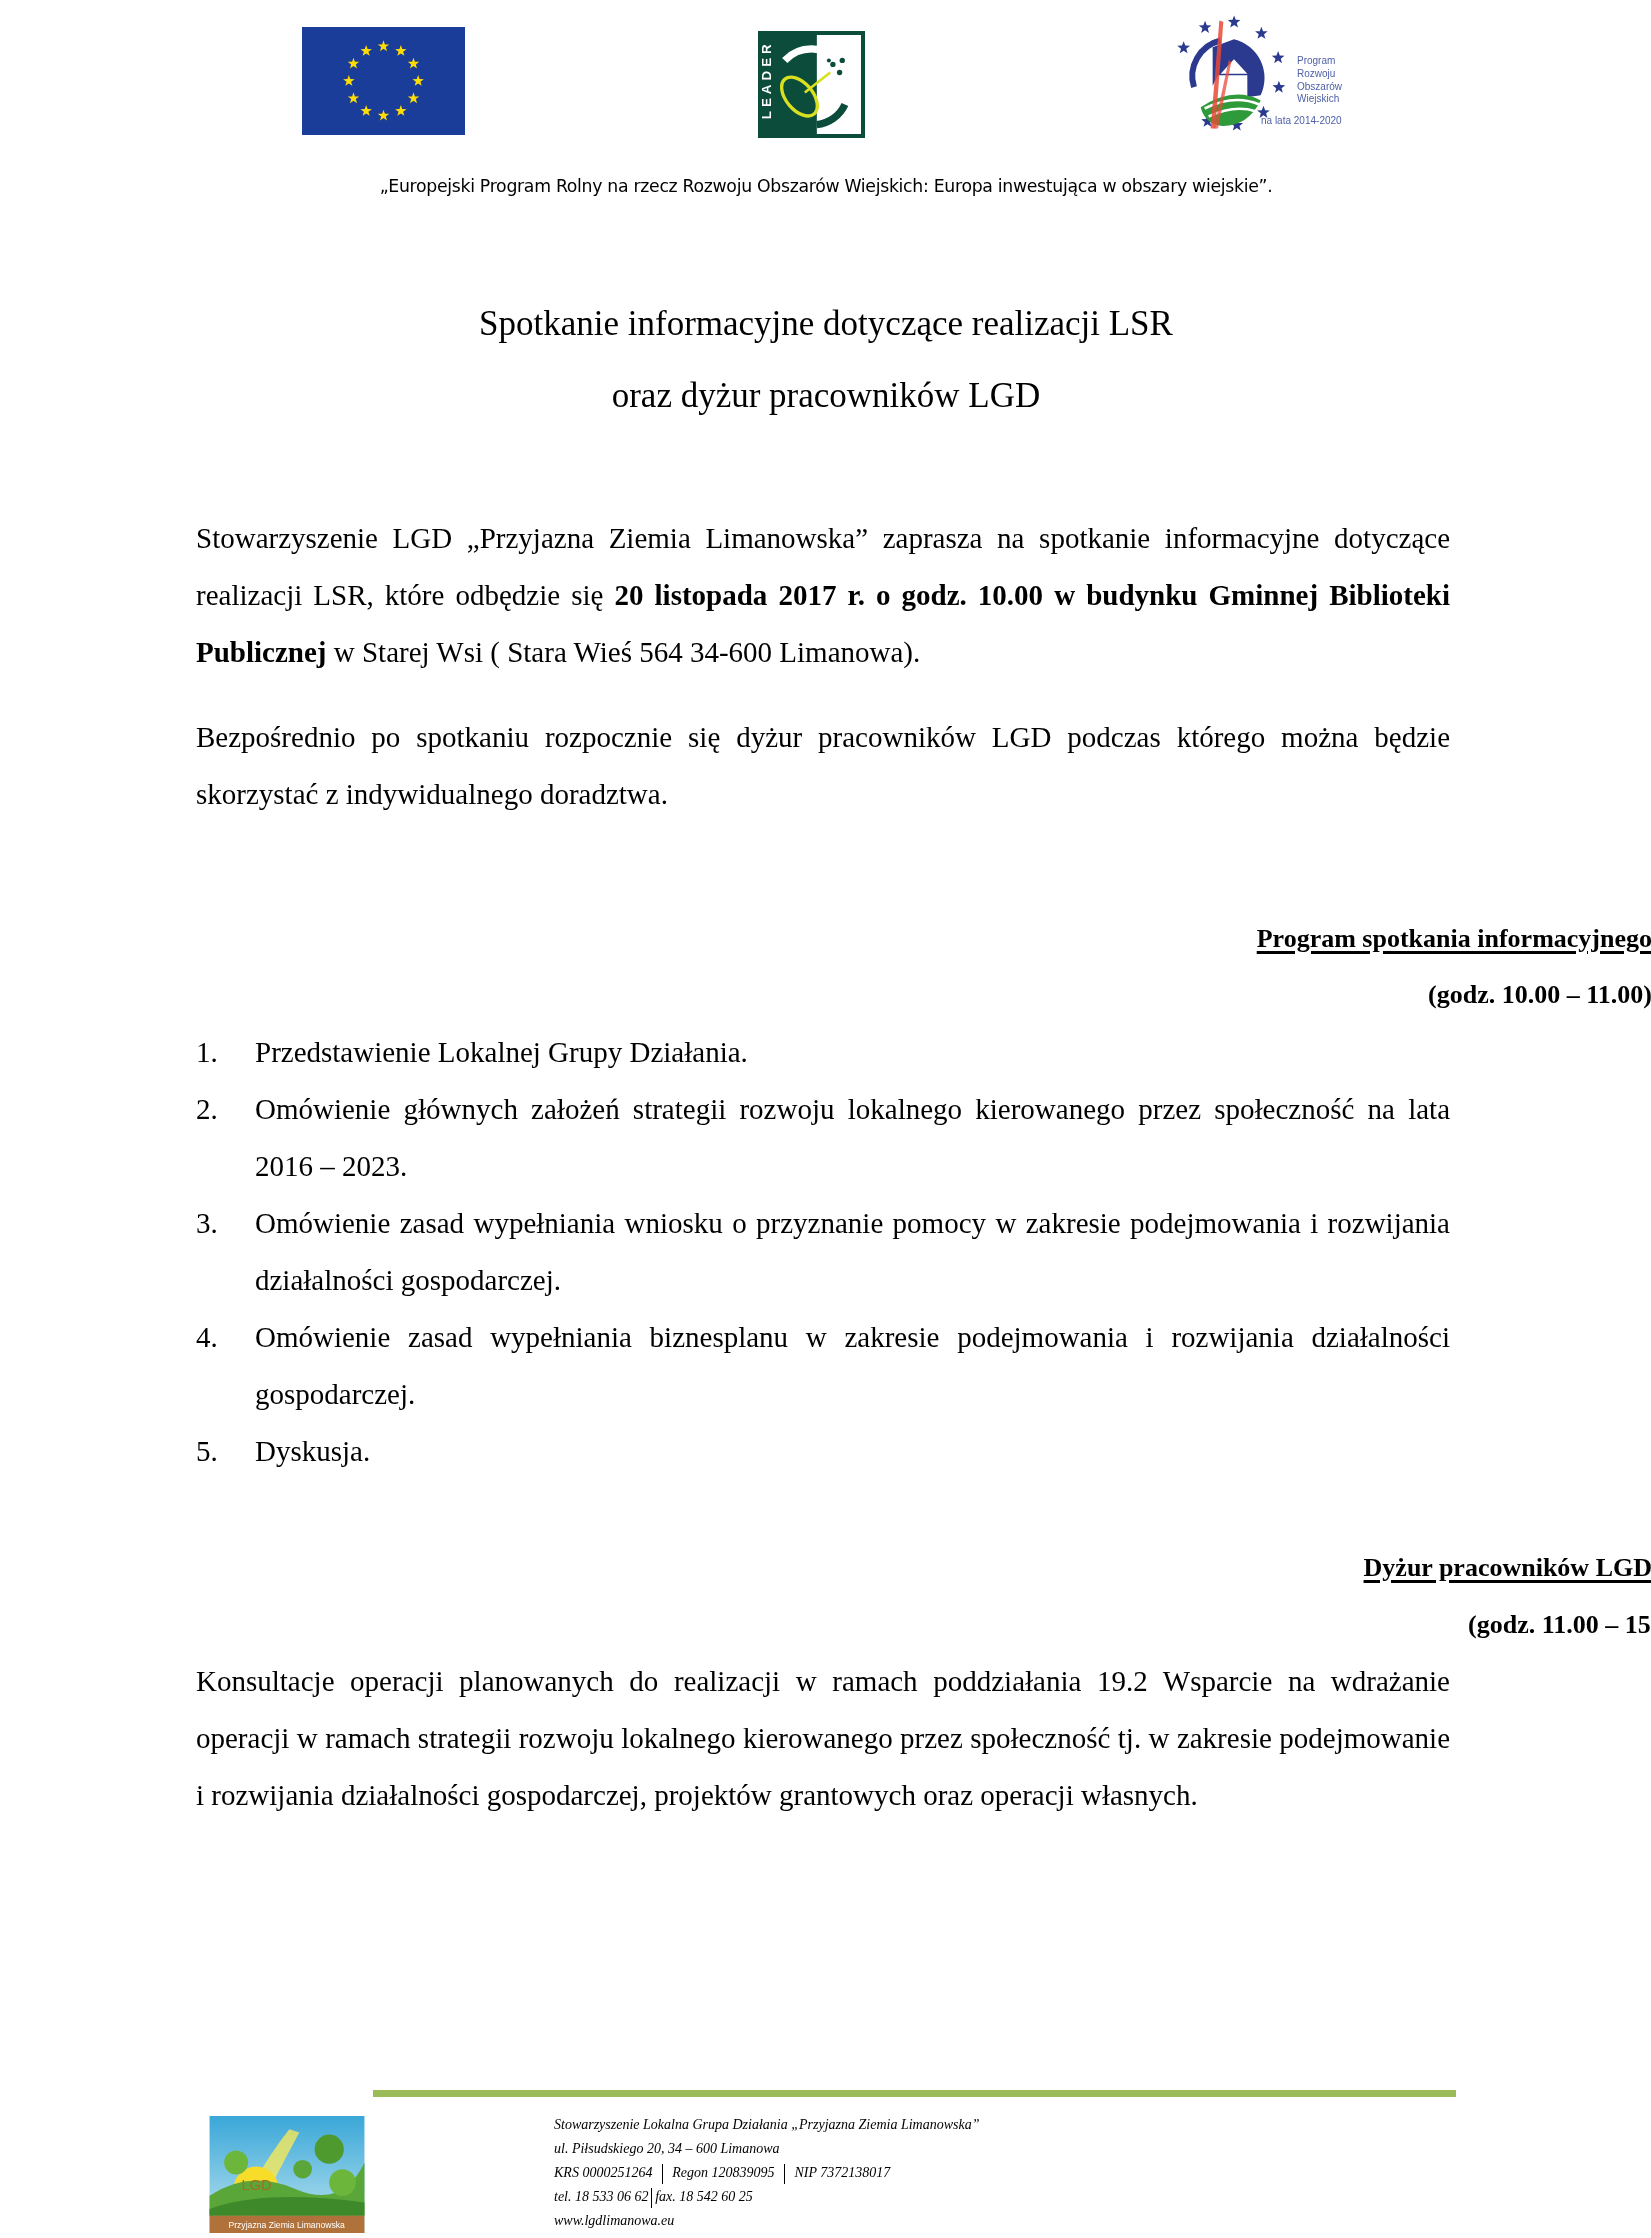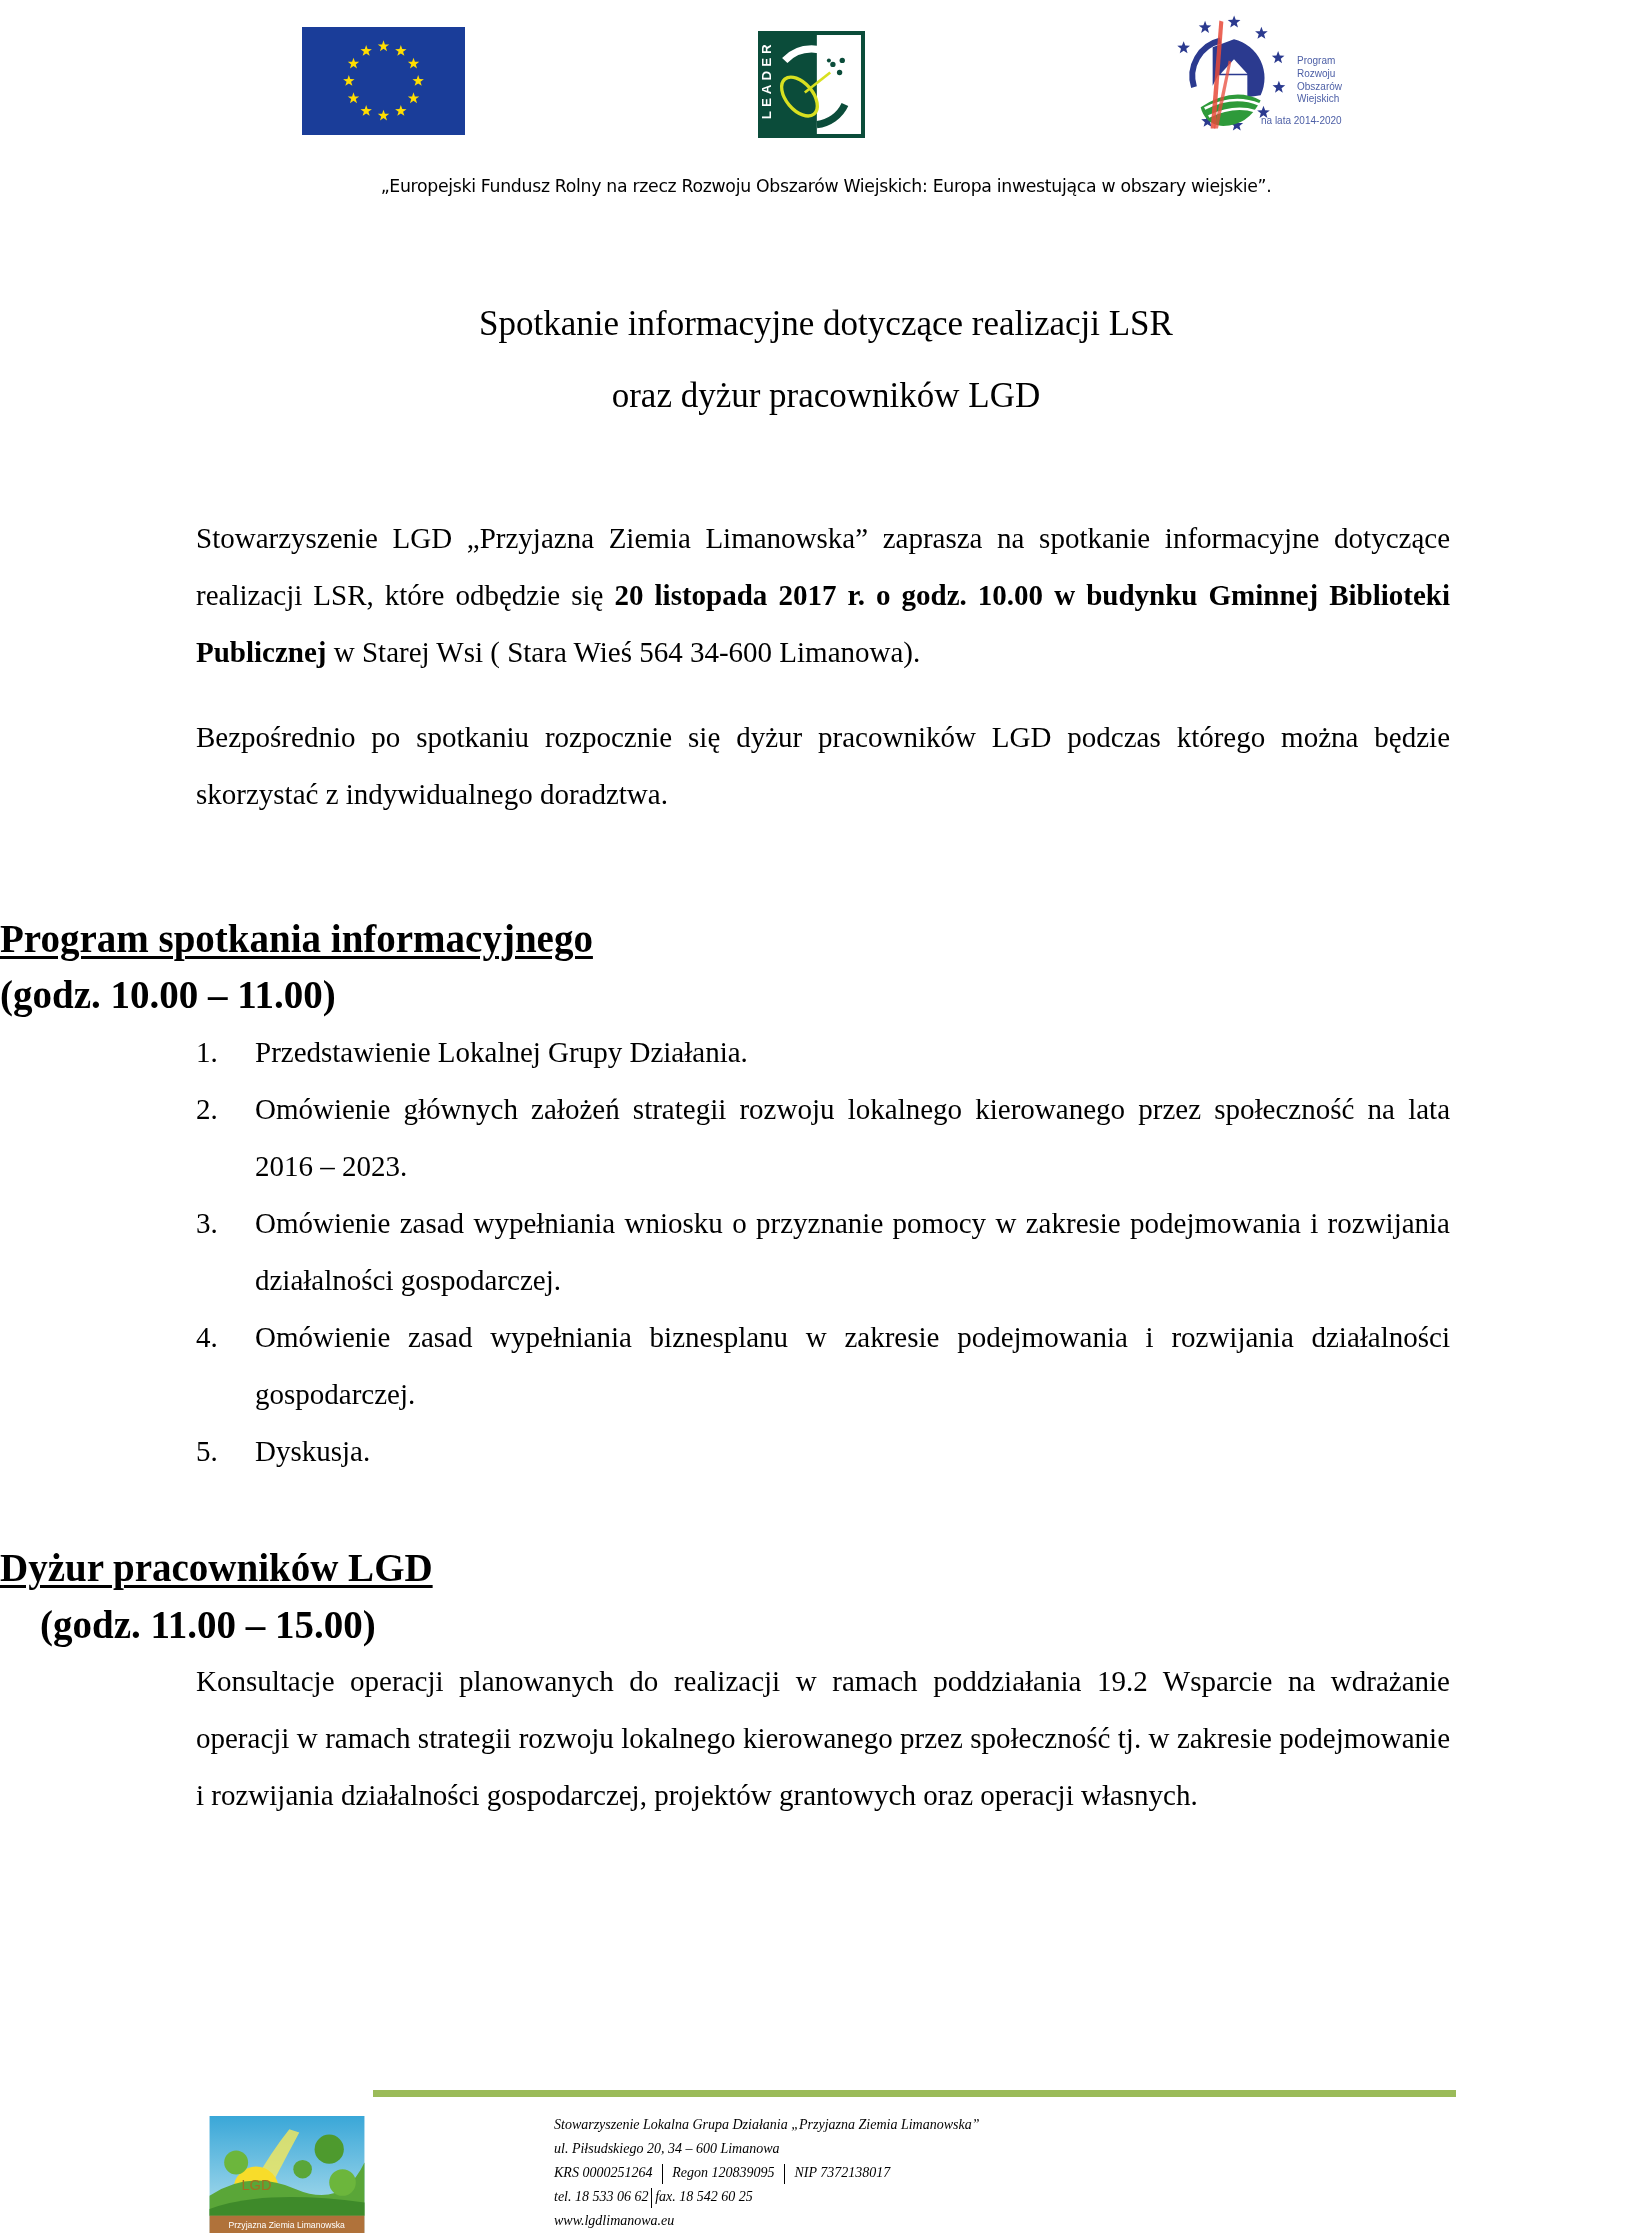--- a/index.html
+++ b/index.html
@@ -8,21 +8,21 @@
   
   #eu-flag { left:302px; top:27px; width:163px; height:108px; background:#1a3d99; }
   #eu-flag svg { width:100%; height:100%; display:block; }
   #leader-logo { left:758px; top:31px; width:107px; height:107px; }
   #prow-logo { left:1154px; top:7.3px; width:200px; height:127px; }
   .prow-text { position:absolute; left:143px; top:48px; font-family:"Liberation Sans", sans-serif; font-size:10px; line-height:12.7px; color:#4d5fa6; }
   .prow-years { position:absolute; left:107px; top:108px; font-family:"Liberation Sans", sans-serif; font-size:10px; color:#4d5fa6; white-space:nowrap; }
   #fund-line { left:0; width:1652px; top:176px; text-align:center; font-family:"DejaVu Sans", sans-serif; font-size:17.3px; letter-spacing:-0.3px; }
   .title { left:0; width:1652px; text-align:center; font-weight:normal; font-size:35px; }
   .body-block { left:196px; width:1254px; font-size:29px; line-height:57px; text-align:justify; }
-  .center-line { left:0; width:1652px; text-align:left; font-weight:bold; font-size:39px; line-height:57px; }
+  .center-line { left:0; width:1652px; text-align:right; font-weight:bold; font-size:26px; line-height:57px; }
   .u { text-decoration:underline; text-decoration-thickness:2.7px; text-underline-offset:4px; }
   .list { left:196px; width:1254px; font-size:29px; line-height:57px; margin:0; padding:0; list-style:none; }
   .list li { position:relative; padding-left:59px; text-align:justify; }
   .list li .num { position:absolute; left:0; top:0; }
   #footer-rule { left:373px; top:2090px; width:1083px; height:7.3px; background:#9bbb59; }
   #footer-logo { left:196px; top:2116px; width:182px; height:117px; border-radius:4px; overflow:hidden; }
   #footer-logo svg { display:block; width:100%; height:100%; }
   .footer-text { left:554px; top:2113px; font-style:italic; font-size:14px; line-height:24px; white-space:nowrap; }
   .sep { display:inline-block; width:1.3px; height:20px; background:#000; vertical-align:middle; margin:0 9.3px; }
 </style>
@@ -88,21 +88,21 @@
   </svg>
   <div class="prow-text">
     <div>Program</div>
     <div>Rozwoju</div>
     <div>Obszarów</div>
     <div>Wiejskich</div>
   </div>
   <div class="prow-years">na lata 2014-2020</div>
 </div>
 
-<div id="fund-line" class="abs">„Europejski Fundusz Rolny na rzecz Rozwoju Obszarów Wiejskich: Europa inwestująca w obszary wiejskie”.</div>
+<div id="fund-line" class="abs">„Europejski Program Rolny na rzecz Rozwoju Obszarów Wiejskich: Europa inwestująca w obszary wiejskie”.</div>
 
 <div class="abs title" style="top:304px;">Spotkanie informacyjne dotyczące realizacji LSR</div>
 <div class="abs title" style="top:376px;">oraz dyżur pracowników LGD</div>
 
 <div class="abs body-block" style="top:510px;"><span>Stowarzyszenie LGD „Przyjazna Ziemia Limanowska” zaprasza na spotkanie informacyjne dotyczące realizacji LSR, które odbędzie się </span><b>20 listopada 2017 r. o godz. 10.00 w budynku Gminnej Biblioteki Publicznej</b><span> w Starej Wsi  ( Stara Wieś 564 34-600 Limanowa).</span></div>
 
 <div class="abs body-block" style="top:709px;">Bezpośrednio po spotkaniu rozpocznie się dyżur pracowników LGD podczas którego można będzie skorzystać z indywidualnego doradztwa.</div>
 
 <div class="abs center-line" style="top:910px;"><span class="u">Program spotkania informacyjnego</span></div>
 <div class="abs center-line" style="top:966px;">(godz. 10.00 – 11.00)</div>

